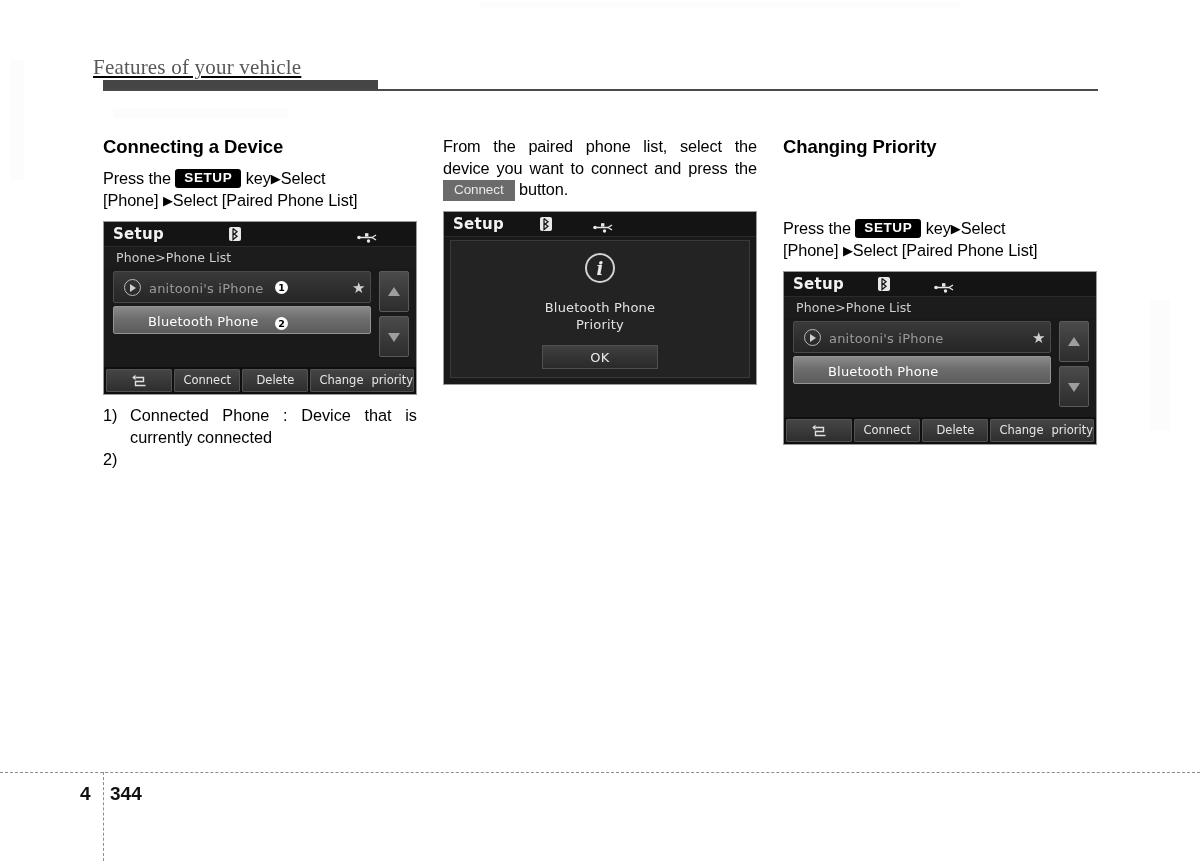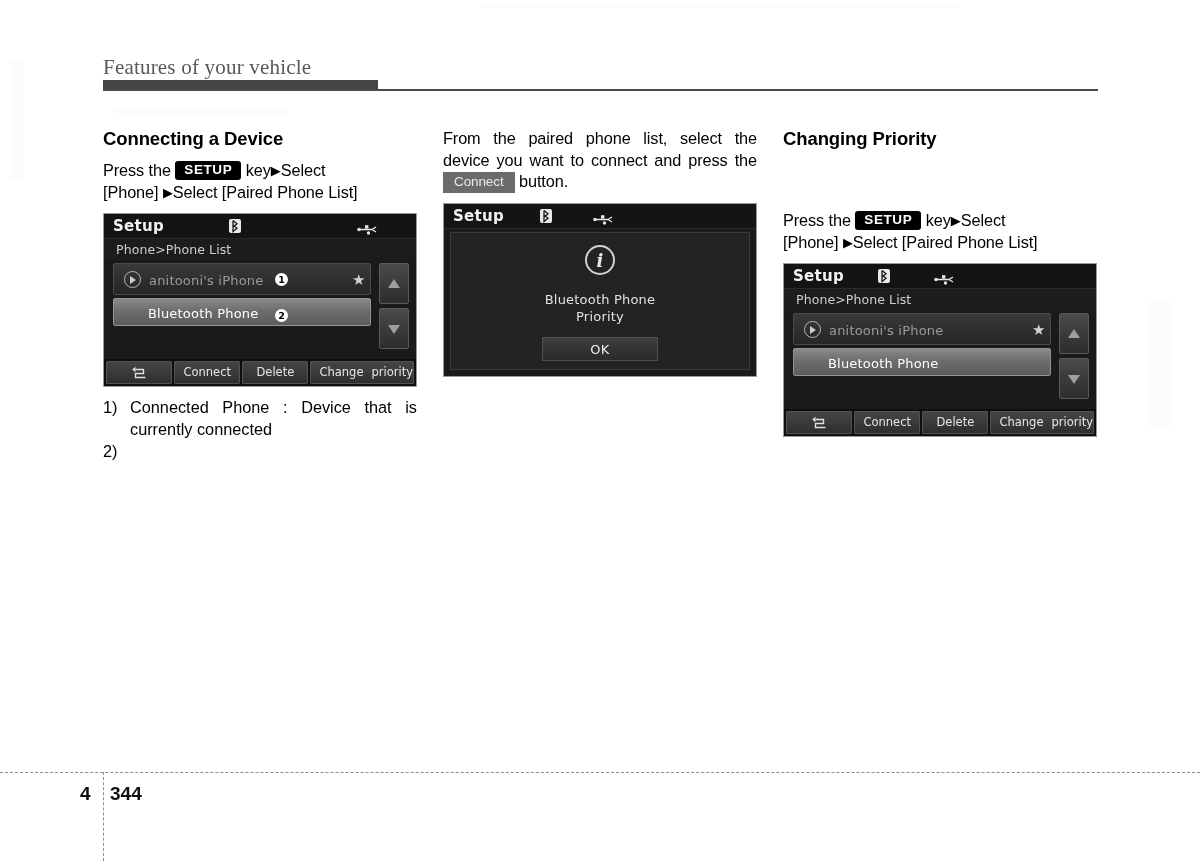--- a/index.html
+++ b/index.html
@@ -7,42 +7,42 @@
     width:1200px;height:861px;
     background:#ffffff;
     font-family:"Liberation Sans", sans-serif;
     color:#000;
     position:relative;
     overflow:hidden;
   }
 
   
   .page-header{
-    position:absolute; left:103px; top:54px; width:995px;
+    position:absolute; left:93px; top:54px; width:995px;text-decoration:underline;
   }
   .page-header .title{
     font-family:"Liberation Serif", serif;
     font-size:21px;
     color:#58585a;
     letter-spacing:.2px;
     line-height:26px;
   }
   .rule-wrap{position:absolute; left:103px; top:80px; width:995px; height:12px;}
   .rule-thick{position:absolute;left:0;top:0;width:275px;height:9px;background:#454545;}
   .rule-thin{position:absolute;left:0;top:9px;width:995px;height:2px;background:#4a4a4a;}
 
   
   .wm{position:absolute;background:#fcfcfc;}
   .wm1{left:480px;top:2px;width:480px;height:6px;}
   .wm2{left:113px;top:108px;width:175px;height:10px;}
   .wm3{left:1150px;top:300px;width:20px;height:130px;}
   .wm4{left:10px;top:60px;width:14px;height:120px;}
 
   
-  .col{position:absolute; top:128px; width:314px;}
+  .col{position:absolute; top:136px; width:314px;}
   .col-1{left:103px;}
   .col-2{left:443px;}
   .col-3{left:783px;}
 
   h2.sec{
     font-size:18.5px;
     font-weight:bold;
     margin:0 0 10px 0;
     line-height:22px;
     letter-spacing:-.1px;

